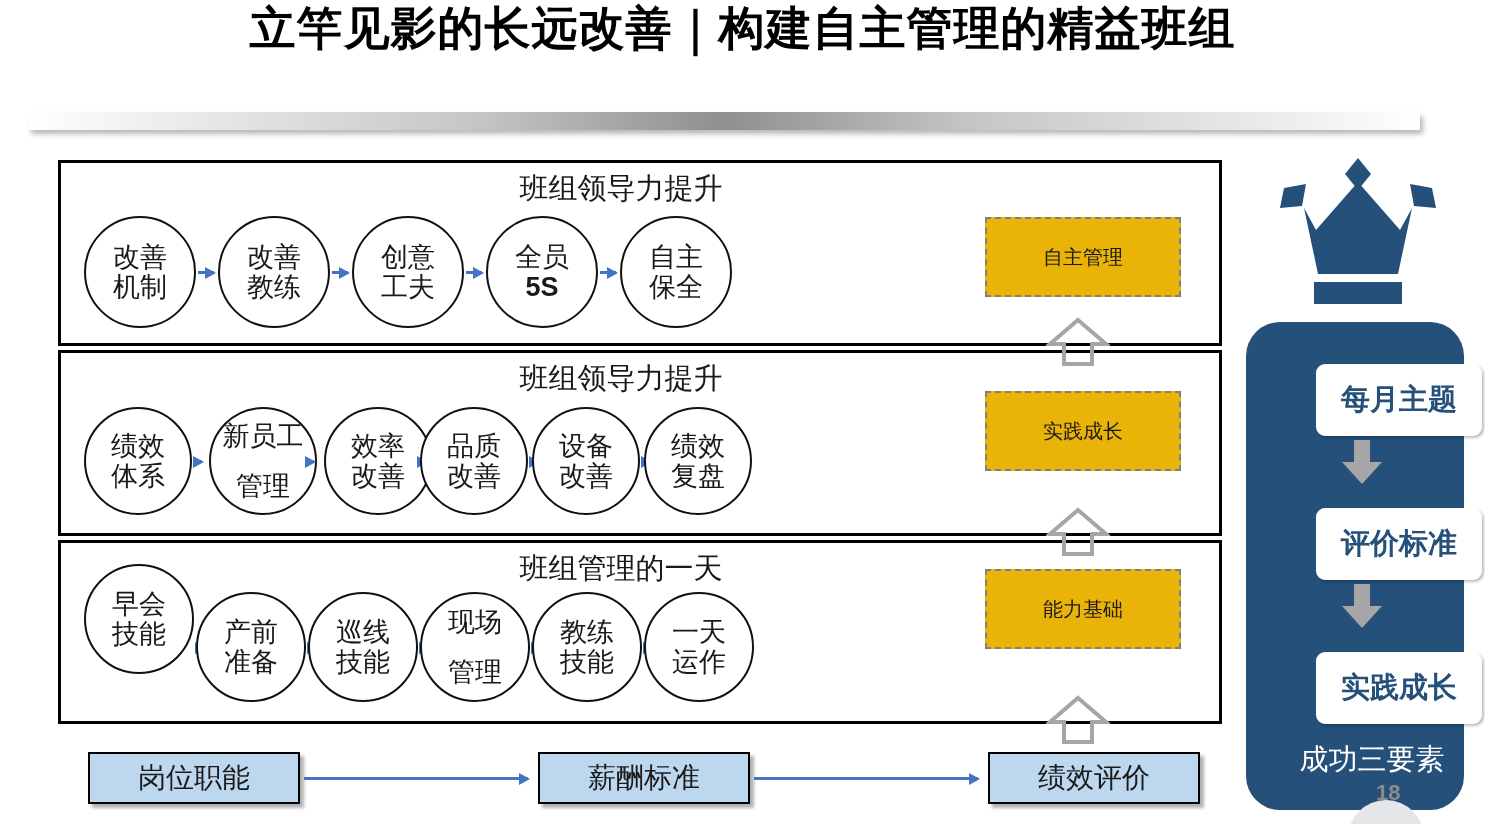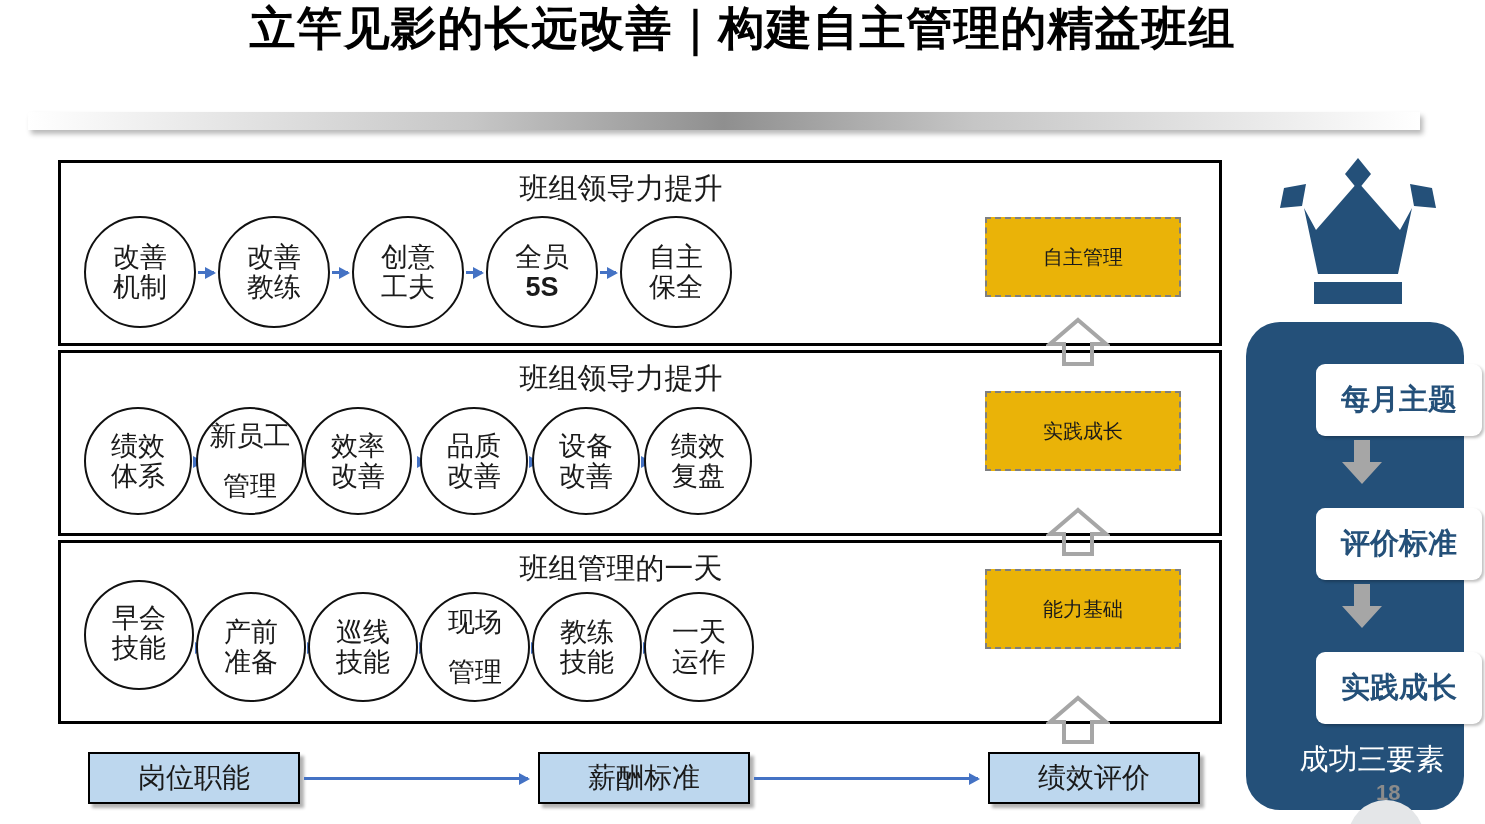--- a/index.html
+++ b/index.html
@@ -208,46 +208,46 @@
     <div class="circle" style="left: 620px; top: 216px; width: 112px; height: 112px;">
       <span>自主</span>
       <span>保全</span>
     </div>
     <div class="dashbox" style="left: 985px; width: 196px; height: 80px; top: 217px;">自主管理</div>
     <div class="circle" style="left: 84px; top: 407px; width: 108px; height: 108px;">
       <span>绩效</span>
       <span>体系</span>
     </div>
     <div class="arrow" style="left: 194px; top: 460px; width: 8px;"></div>
-    <div class="circle" style="left: 196px; top: 407px; width: 108px; height: 108px; gap: 20px;">
+    <div class="circle" style="left: 209px; top: 407px; width: 108px; height: 108px; gap: 20px;">
       <span>新员工</span>
       <span>管理</span>
     </div>
     <div class="arrow" style="left: 306px; top: 460px; width: 8px;"></div>
-    <div class="circle" style="left: 304px; top: 407px; width: 108px; height: 108px;">
+    <div class="circle" style="left: 324px; top: 407px; width: 108px; height: 108px;">
       <span>效率</span>
       <span>改善</span>
     </div>
     <div class="arrow" style="left: 418px; top: 460px; width: 8px;"></div>
     <div class="circle" style="left: 420px; top: 407px; width: 108px; height: 108px;">
       <span>品质</span>
       <span>改善</span>
     </div>
     <div class="arrow" style="left: 530px; top: 460px; width: 8px;"></div>
     <div class="circle" style="left: 532px; top: 407px; width: 108px; height: 108px;">
       <span>设备</span>
       <span>改善</span>
     </div>
     <div class="arrow" style="left: 642px; top: 460px; width: 8px;"></div>
     <div class="circle" style="left: 644px; top: 407px; width: 108px; height: 108px;">
       <span>绩效</span>
       <span>复盘</span>
     </div>
     <div class="dashbox" style="left: 985px; width: 196px; height: 80px; top: 391px;">实践成长</div>
-    <div class="circle" style="left: 84px; top: 580px; width: 110px; height: 110px; font-family: Liberation Mono, monospace;">
+    <div class="circle" style="left: 84px; top: 564px; width: 110px; height: 110px;">
       <span>早会</span>
       <span>技能</span>
     </div>
     <div class="arrow" style="left: 196px; top: 646px; width: 8px;"></div>
     <div class="circle" style="left: 196px; top: 592px; width: 110px; height: 110px;">
       <span>产前</span>
       <span>准备</span>
     </div>
     <div class="arrow" style="left: 308px; top: 646px; width: 8px;"></div>
     <div class="circle" style="left: 308px; top: 592px; width: 110px; height: 110px;">

